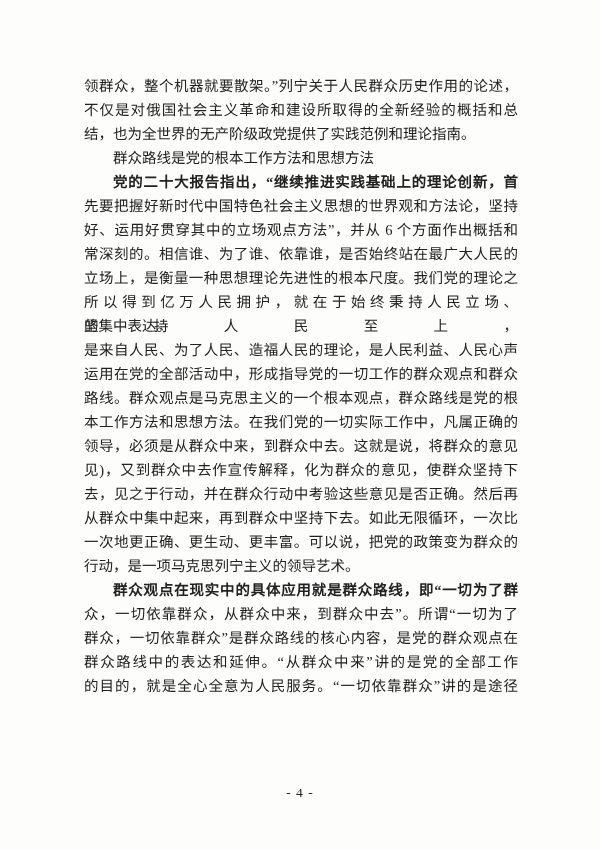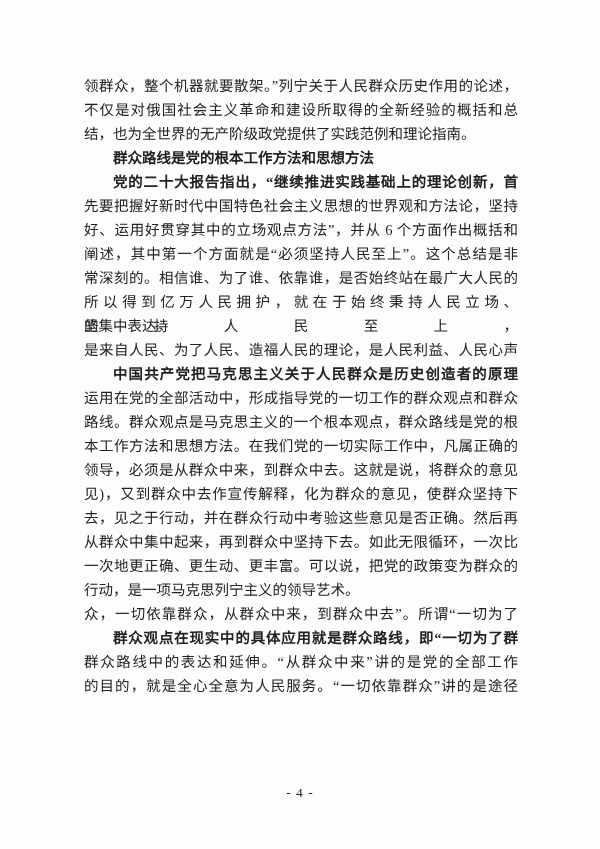--- a/index.html
+++ b/index.html
@@ -38,21 +38,21 @@
   }
   .line.left {
     text-align: center;
     text-align-last: left;
   }
   .line.indent {
     text-indent: 29px;
     font-weight: bold;
   }
   .line.heading {
-    font-weight: bold;
+    font-weight: normal;
     text-align: right;
     text-align-last: left;
   }
   .page-number {
     position: absolute;
     left: 0;
     top: 785px;
     width: 600px;
     text-align: center;
     font-size: 13.5px;
@@ -66,34 +66,34 @@
 
 <div class="page">
   <div class="text-block">
       <div class="line">领群众，整个机器就要散架。”列宁关于人民群众历史作用的论述，</div>
       <div class="line">不仅是对俄国社会主义革命和建设所取得的全新经验的概括和总</div>
       <div class="line left">结，也为全世界的无产阶级政党提供了实践范例和理论指南。</div>
       <div class="line heading indent left">群众路线是党的根本工作方法和思想方法</div>
       <div class="line indent">党的二十大报告指出，“继续推进实践基础上的理论创新，首</div>
       <div class="line">先要把握好新时代中国特色社会主义思想的世界观和方法论，坚持</div>
       <div class="line">好、运用好贯穿其中的立场观点方法”，并从 6 个方面作出概括和</div>
-      <div class="line">阐述，其中第一个方面就是“必须坚持人民至上”。这个总结是非</div>
       <div class="line">常深刻的。相信谁、为了谁、依靠谁，是否始终站在最广大人民的</div>
+      <div class="line">立场上，是衡量一种思想理论先进性的根本尺度。我们党的理论之</div>
       <div class="line">所以得到亿万人民拥护，就在于始终秉持人民立场、坚持人民至上，</div>
       <div class="line left">的集中表达。</div>
       <div class="line">是来自人民、为了人民、造福人民的理论，是人民利益、人民心声</div>
-      <div class="line indent">中国共产党把马克思主义关于人民群众是历史创造者的原理</div>
       <div class="line">运用在党的全部活动中，形成指导党的一切工作的群众观点和群众</div>
       <div class="line">路线。群众观点是马克思主义的一个根本观点，群众路线是党的根</div>
       <div class="line">本工作方法和思想方法。在我们党的一切实际工作中，凡属正确的</div>
       <div class="line">领导，必须是从群众中来，到群众中去。这就是说，将群众的意见</div>
       <div class="line">见)，又到群众中去作宣传解释，化为群众的意见，使群众坚持下</div>
       <div class="line">去，见之于行动，并在群众行动中考验这些意见是否正确。然后再</div>
       <div class="line">从群众中集中起来，再到群众中坚持下去。如此无限循环，一次比</div>
       <div class="line">一次地更正确、更生动、更丰富。可以说，把党的政策变为群众的</div>
       <div class="line left">行动，是一项马克思列宁主义的领导艺术。</div>
+      <div class="line indent">群众观点在现实中的具体应用就是群众路线，即“一切为了群</div>
       <div class="line">众，一切依靠群众，从群众中来，到群众中去”。所谓“一切为了</div>
-      <div class="line indent">群众观点在现实中的具体应用就是群众路线，即“一切为了群</div>
+      <div class="line">群众，一切依靠群众”是群众路线的核心内容，是党的群众观点在</div>
       <div class="line">群众路线中的表达和延伸。“从群众中来”讲的是党的全部工作</div>
       <div class="line">的目的，就是全心全意为人民服务。“一切依靠群众”讲的是途径</div>
     </div>
   <div class="page-number">- 4 -</div>
 </div>
 
 </body></html>

